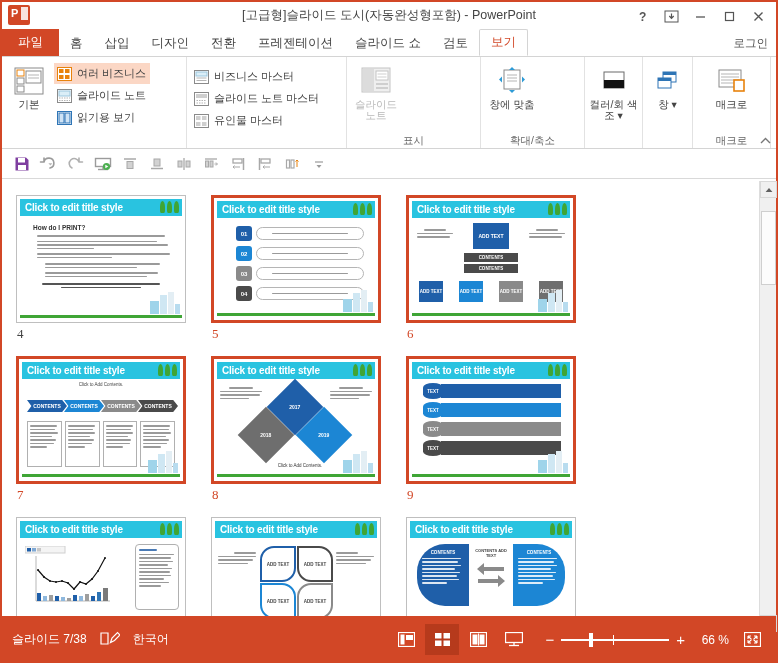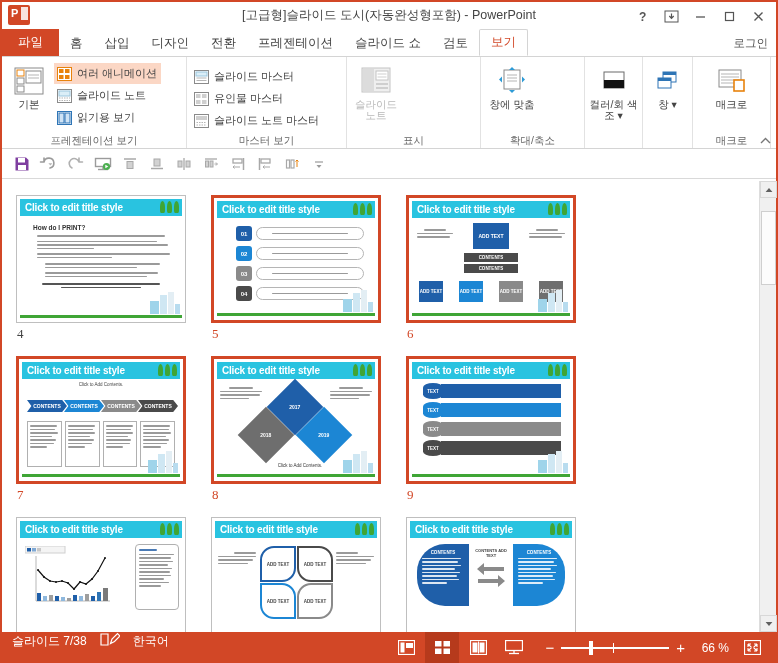--- a/index.html
+++ b/index.html
@@ -172,22 +172,22 @@
   
   .vscroll { position:absolute; right:0; top:181px; bottom:31px; width:17px;
              background:#f0f0f0; border-left:1px solid #ddd; }
   .sbtn { width:17px; height:17px; background:#f0f0f0; display:flex;
           align-items:center; justify-content:center; border:1px solid #d8d8d8; }
   .sbtn.bot { position:absolute; bottom:0; }
   .sthumb { position:absolute; left:1px; width:15px; top:30px; height:74px;
             background:#fcfcfc; border:1px solid #cfcfcf; }
 
   
-  .status { position:absolute; left:0; right:0; bottom:0; height:31px;
-            background:#D24726; color:#fff; display:flex; align-items:flex-start;
+  .status { position:absolute; left:0; right:0; bottom:0; height:47px;
+            background:#D24726; color:#fff; display:flex; align-items:center;
             font-size:12px; }
   .st-left { display:flex; align-items:center; gap:13px; padding-left:10px; }
   .st-right { margin-left:auto; display:flex; align-items:center; padding-right:7px; gap:2px; }
   .vbtn { width:34px; height:31px; display:flex; align-items:center; justify-content:center; }
   .vbtn.on { background:#b63a1c; }
   .zoomwrap { display:flex; align-items:center; gap:7px; margin:0 6px 0 12px; }
   .ztrack { width:108px; height:2px; background:#fff; position:relative; }
   .zmid { position:absolute; left:52px; top:-4px; width:1px; height:10px; background:#fff; }
   .zhandle { position:absolute; left:28px; top:-6px; width:4px; height:14px; background:#fff; }
   .zpct { font-size:12px; min-width:40px; text-align:right; padding-right:4px; }
@@ -268,21 +268,21 @@
           <div class="smallbtn sel">
             <span class="ic">
               <svg width="15" height="14" viewBox="0 0 15 14">
                 <rect x="0.5" y="0.5" width="14" height="13" fill="#fff" stroke="#E8820C"></rect>
                 <rect x="2" y="2" width="4.5" height="4" fill="#E8820C"></rect>
                 <rect x="8" y="2" width="4.5" height="4" fill="#E8820C"></rect>
                 <rect x="2" y="8" width="4.5" height="4" fill="#E8820C"></rect>
                 <rect x="8" y="8" width="4.5" height="4" fill="#E8820C"></rect>
               </svg>
             </span>
-            <span>여러 애니메이션</span>
+            <span>여러 비즈니스</span>
           </div>
           <div class="smallbtn">
             <span class="ic">
               <svg width="15" height="14" viewBox="0 0 15 14">
                 <rect x="0.5" y="0.5" width="14" height="13" fill="#fff" stroke="#8a8a8a"></rect>
                 <rect x="2" y="2" width="11" height="5" fill="#dbeef7" stroke="#9bc6dd"></rect>
                 <line x1="2" y1="9" x2="13" y2="9" stroke="#b5b5b5" stroke-dasharray="1.5,1"></line>
                 <line x1="2" y1="11.5" x2="13" y2="11.5" stroke="#b5b5b5" stroke-dasharray="1.5,1"></line>
               </svg>
             </span>
@@ -293,63 +293,61 @@
               <svg width="15" height="14" viewBox="0 0 15 14">
                 <rect x="0.5" y="0.5" width="14" height="13" fill="#fff" stroke="#2E75B6"></rect>
                 <rect x="2" y="2" width="5" height="10" fill="#cfe3f5" stroke="#2E75B6"></rect>
                 <rect x="8" y="2" width="5" height="10" fill="#cfe3f5" stroke="#2E75B6"></rect>
               </svg>
             </span>
             <span>읽기용 보기</span>
           </div>
         </div>
       </div>
-      <div class="rgroup-label">프레젠테이션 보기</div>
     </div>
 
     <div class="rgroup" style="width:160px">
       <div class="rgroup-body">
         <div class="smalls" style="padding-top:4px">
           <div class="smallbtn">
             <span class="ic">
               <svg width="15" height="14" viewBox="0 0 15 14">
                 <rect x="0.5" y="0.5" width="14" height="13" fill="#fff" stroke="#8a8a8a"></rect>
                 <rect x="2" y="2" width="11" height="4" fill="#dbeef7" stroke="#9bc6dd"></rect>
                 <line x1="2.5" y1="8" x2="12.5" y2="8" stroke="#b5b5b5"></line>
                 <line x1="2.5" y1="10.5" x2="12.5" y2="10.5" stroke="#b5b5b5"></line>
               </svg>
             </span>
-            <span>슬라이드 마스터</span>
+            <span>비즈니스 마스터</span>
+          </div>
+          <div class="smallbtn">
+            <span class="ic">
+              <svg width="15" height="14" viewBox="0 0 15 14">
+                <rect x="0.5" y="0.5" width="14" height="13" fill="#fff" stroke="#8a8a8a"></rect>
+                <rect x="2" y="2" width="11" height="4" fill="#cfcfcf"></rect>
+                <line x1="2.5" y1="8.5" x2="12.5" y2="8.5" stroke="#b5b5b5" stroke-dasharray="1.5,1"></line>
+                <line x1="2.5" y1="11" x2="12.5" y2="11" stroke="#b5b5b5" stroke-dasharray="1.5,1"></line>
+              </svg>
+            </span>
+            <span>슬라이드 노트 마스터</span>
           </div>
           <div class="smallbtn">
             <span class="ic">
               <svg width="15" height="14" viewBox="0 0 15 14">
                 <rect x="0.5" y="0.5" width="14" height="13" fill="#fff" stroke="#8a8a8a"></rect>
                 <rect x="2" y="2" width="4.5" height="4" fill="#cfcfcf"></rect>
                 <rect x="8" y="2" width="4.5" height="4" fill="#cfcfcf"></rect>
                 <rect x="2" y="8" width="4.5" height="4" fill="#cfcfcf"></rect>
                 <rect x="8" y="8" width="4.5" height="4" fill="#cfcfcf"></rect>
               </svg>
             </span>
             <span>유인물 마스터</span>
           </div>
-          <div class="smallbtn">
-            <span class="ic">
-              <svg width="15" height="14" viewBox="0 0 15 14">
-                <rect x="0.5" y="0.5" width="14" height="13" fill="#fff" stroke="#8a8a8a"></rect>
-                <rect x="2" y="2" width="11" height="4" fill="#cfcfcf"></rect>
-                <line x1="2.5" y1="8.5" x2="12.5" y2="8.5" stroke="#b5b5b5" stroke-dasharray="1.5,1"></line>
-                <line x1="2.5" y1="11" x2="12.5" y2="11" stroke="#b5b5b5" stroke-dasharray="1.5,1"></line>
-              </svg>
-            </span>
-            <span>슬라이드 노트 마스터</span>
-          </div>
-        </div>
-      </div>
-      <div class="rgroup-label">마스터 보기</div>
+        </div>
+      </div>
     </div>
 
     <div class="rgroup" style="width:134px">
       <div class="rgroup-body">
         <div class="bigbtn dis" style="margin-left:2px">
           <div class="ic">
             <svg width="34" height="30" viewBox="0 0 34 30">
               <rect x="3" y="2" width="28" height="24" fill="#efefef" stroke="#c4c4c4"></rect>
               <rect x="4" y="3" width="11" height="22" fill="#dcdcdc"></rect>
               <rect x="17" y="5" width="12" height="9" fill="#fff" stroke="#c4c4c4"></rect>

